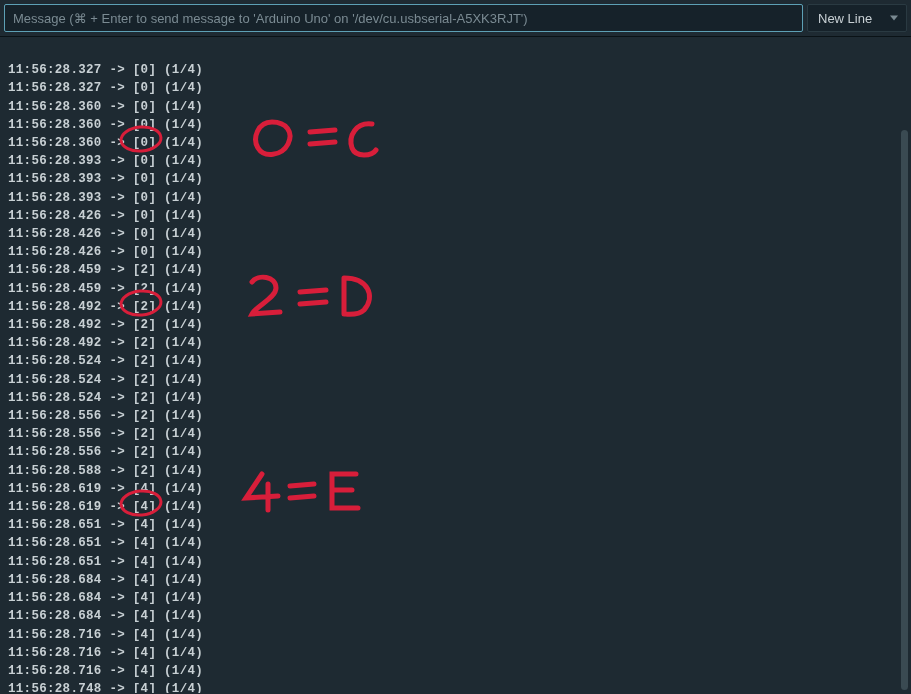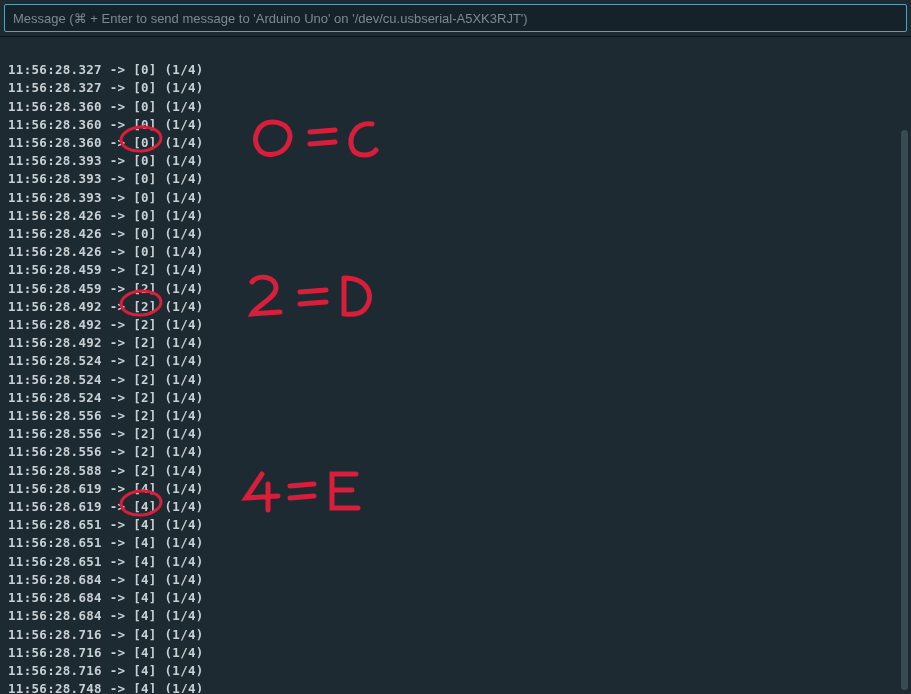--- a/index.html
+++ b/index.html
@@ -69,20 +69,21 @@
       line-height: 18.2px;
       color: #c8d0d4;
       font-weight: 600;
       white-space: pre;
       overflow: hidden;
       height: 656px;
     }
     .console-line {
       display: block;
       letter-spacing: 0.3px;
+      font-family: Liberation Mono, monospace;
     }
     .scrollbar {
       position: absolute;
       right: 3px;
       top: 130px;
       width: 7px;
       height: 560px;
       background: #3a4a52;
       border-radius: 4px;
     }
@@ -93,20 +94,24 @@
       width: 911px;
       height: 694px;
       pointer-events: none;
     }
   </style>
 </head>
 <body>
 
 <div class="toolbar">
   <input type="text" class="message-input" placeholder="Message (⌘ + Enter to send message to 'Arduino Uno' on '/dev/cu.usbserial-A5XK3RJT')" style="">
+  <div class="dropdown">
+    <span>New Line</span>
+    <span class="dropdown-arrow"></span>
+  </div>
 </div>
 
 <div class="console" id="console-output">
 <span class="console-line">11:56:28.327 -&gt; [0] (1/4)</span><span class="console-line">11:56:28.327 -&gt; [0] (1/4)</span><span class="console-line">11:56:28.360 -&gt; [0] (1/4)</span><span class="console-line">11:56:28.360 -&gt; [0] (1/4)</span><span class="console-line">11:56:28.360 -&gt; [0] (1/4)</span><span class="console-line">11:56:28.393 -&gt; [0] (1/4)</span><span class="console-line">11:56:28.393 -&gt; [0] (1/4)</span><span class="console-line">11:56:28.393 -&gt; [0] (1/4)</span><span class="console-line">11:56:28.426 -&gt; [0] (1/4)</span><span class="console-line">11:56:28.426 -&gt; [0] (1/4)</span><span class="console-line">11:56:28.426 -&gt; [0] (1/4)</span><span class="console-line">11:56:28.459 -&gt; [2] (1/4)</span><span class="console-line">11:56:28.459 -&gt; [2] (1/4)</span><span class="console-line">11:56:28.492 -&gt; [2] (1/4)</span><span class="console-line">11:56:28.492 -&gt; [2] (1/4)</span><span class="console-line">11:56:28.492 -&gt; [2] (1/4)</span><span class="console-line">11:56:28.524 -&gt; [2] (1/4)</span><span class="console-line">11:56:28.524 -&gt; [2] (1/4)</span><span class="console-line">11:56:28.524 -&gt; [2] (1/4)</span><span class="console-line">11:56:28.556 -&gt; [2] (1/4)</span><span class="console-line">11:56:28.556 -&gt; [2] (1/4)</span><span class="console-line">11:56:28.556 -&gt; [2] (1/4)</span><span class="console-line">11:56:28.588 -&gt; [2] (1/4)</span><span class="console-line">11:56:28.619 -&gt; [4] (1/4)</span><span class="console-line">11:56:28.619 -&gt; [4] (1/4)</span><span class="console-line">11:56:28.651 -&gt; [4] (1/4)</span><span class="console-line">11:56:28.651 -&gt; [4] (1/4)</span><span class="console-line">11:56:28.651 -&gt; [4] (1/4)</span><span class="console-line">11:56:28.684 -&gt; [4] (1/4)</span><span class="console-line">11:56:28.684 -&gt; [4] (1/4)</span><span class="console-line">11:56:28.684 -&gt; [4] (1/4)</span><span class="console-line">11:56:28.716 -&gt; [4] (1/4)</span><span class="console-line">11:56:28.716 -&gt; [4] (1/4)</span><span class="console-line">11:56:28.716 -&gt; [4] (1/4)</span><span class="console-line">11:56:28.748 -&gt; [4] (1/4)</span></div>
 
 <div class="scrollbar"></div>
 
 <svg class="annotation-layer" width="911" height="694">
 
   <ellipse cx="141" cy="139" rx="20" ry="12" fill="none" stroke="#d81e3a" stroke-width="3" stroke-linecap="round" transform="rotate(-5 141 139)"></ellipse>

